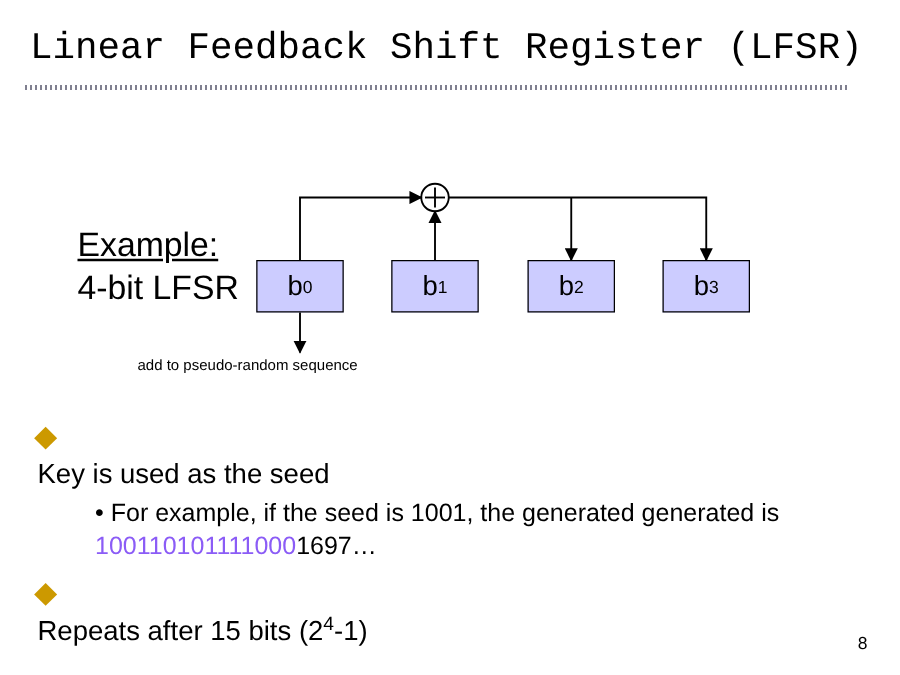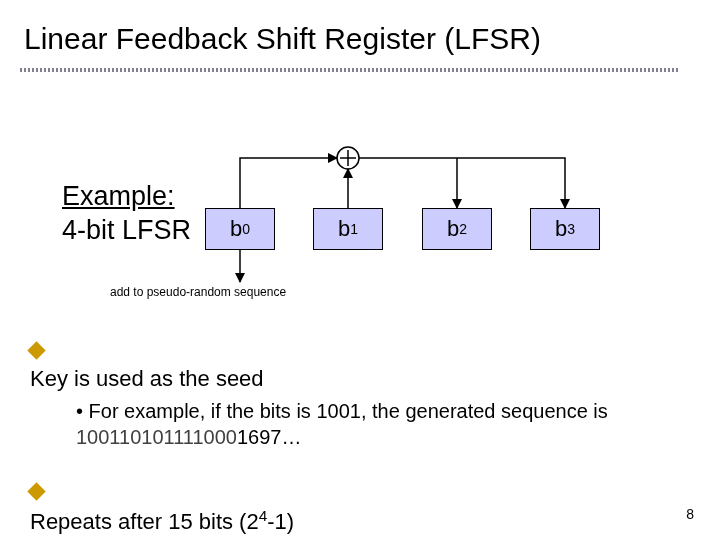--- a/index.html
+++ b/index.html
@@ -12,20 +12,21 @@
     color: #000;
     position: relative;
     overflow: hidden;
   }
   .title {
     position: absolute;
     left: 24px;
     top: 22px;
     font-size: 30px;
     font-weight: 400;
+    font-family: Liberation Mono, monospace;
   }
   .hr {
     position: absolute;
     left: 20px;
     top: 68px;
     width: 660px;
     height: 4px;
     background: repeating-linear-gradient(90deg,#808090 0 2px,#fff 2px 4px);
   }
   .example {
@@ -85,21 +86,21 @@
     margin-top: 9px;
     flex: 0 0 13px;
   }
   .body .sub {
     margin-left: 46px;
     font-size: 20px;
   }
   .body .sub .dot::before {
     content: "• ";
   }
-  .red { color: #404040; }
+  .red { color: #8b5cf6; }
   sup { font-size: 0.7em; vertical-align: super; }
   .pagenum {
     position: absolute;
     right: 26px;
     bottom: 18px;
     font-size: 14px;
     color: #000;
   }
 </style>
 </head>
@@ -154,24 +155,24 @@
 
 <div class="addline">add to pseudo-random sequence</div>
 
 <div class="body">
   <div class="bul">
     <div class="diamond"></div>
     <div>Key is used as the seed</div>
   </div>
   <div class="sub">
     <div class="dot">
-      <span>For example, if the bits is 1001, the generated sequence is </span><span class="red">100110101111000</span><span>1697…</span>
+      <span>For example, if the seed is 1001, the generated generated is </span><span class="red">100110101111000</span><span>1697…</span>
     </div>
   </div>
-  <div class="bul" style="margin-top:26px;">
+  <div class="bul" style="margin-top:10px;">
     <div class="diamond"></div>
     <div>
       <span>Repeats after 15 bits (2</span><sup>4</sup><span>-1)</span>
     </div>
   </div>
 </div>
 
 <div class="pagenum">8</div>
 
 </body></html>

